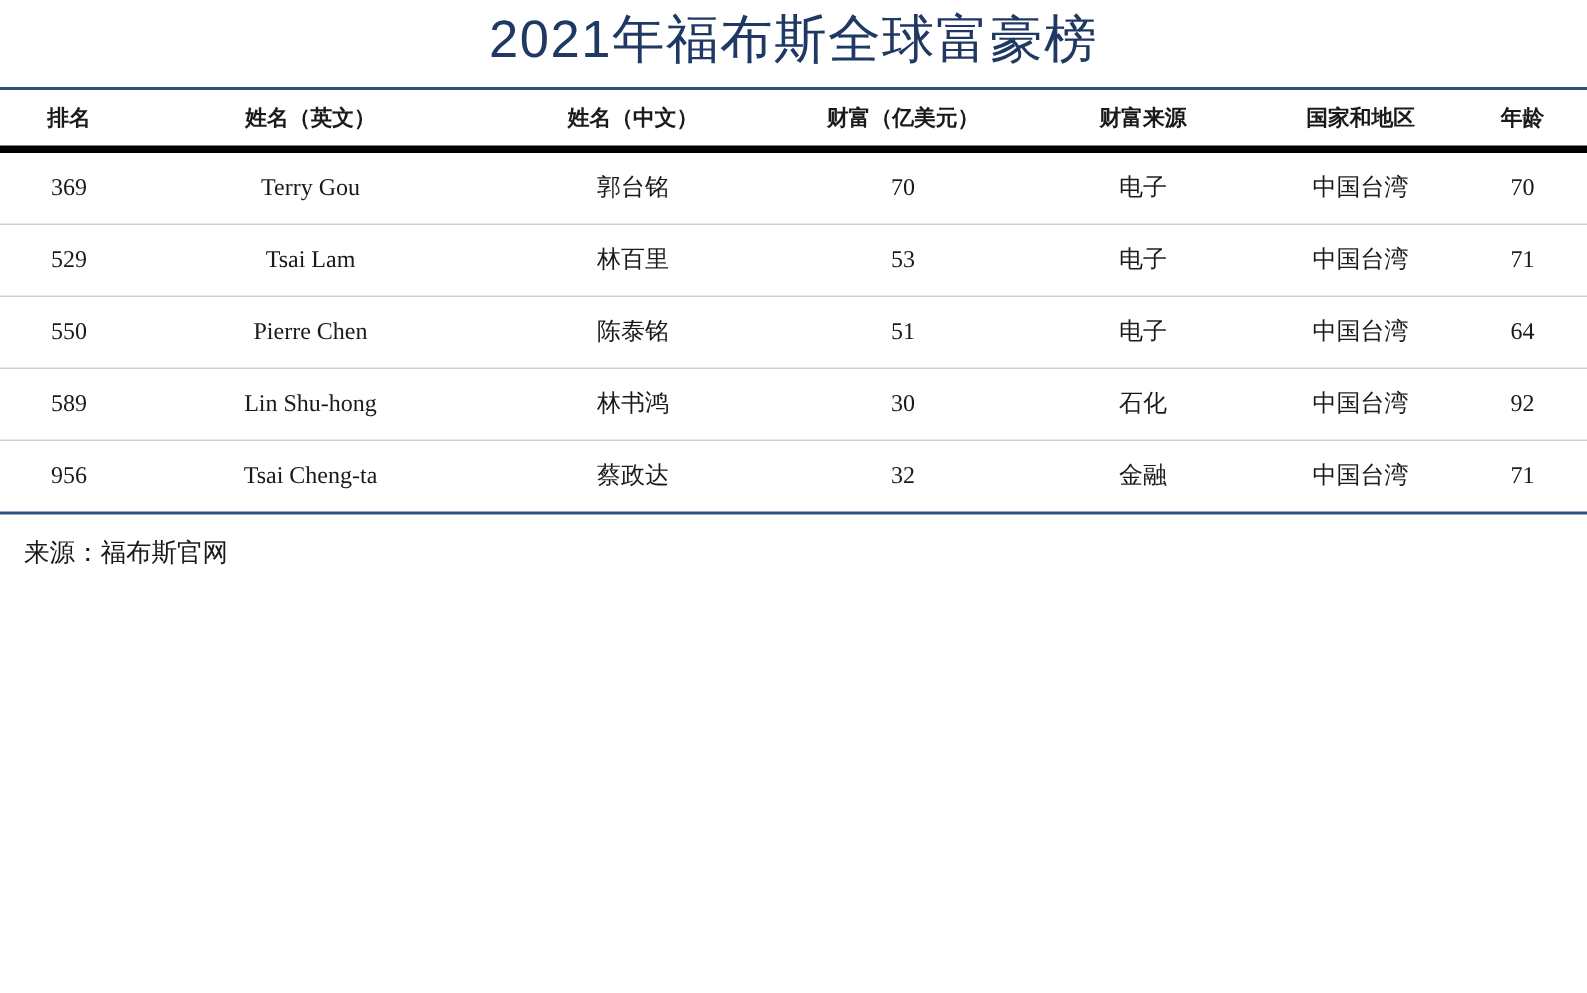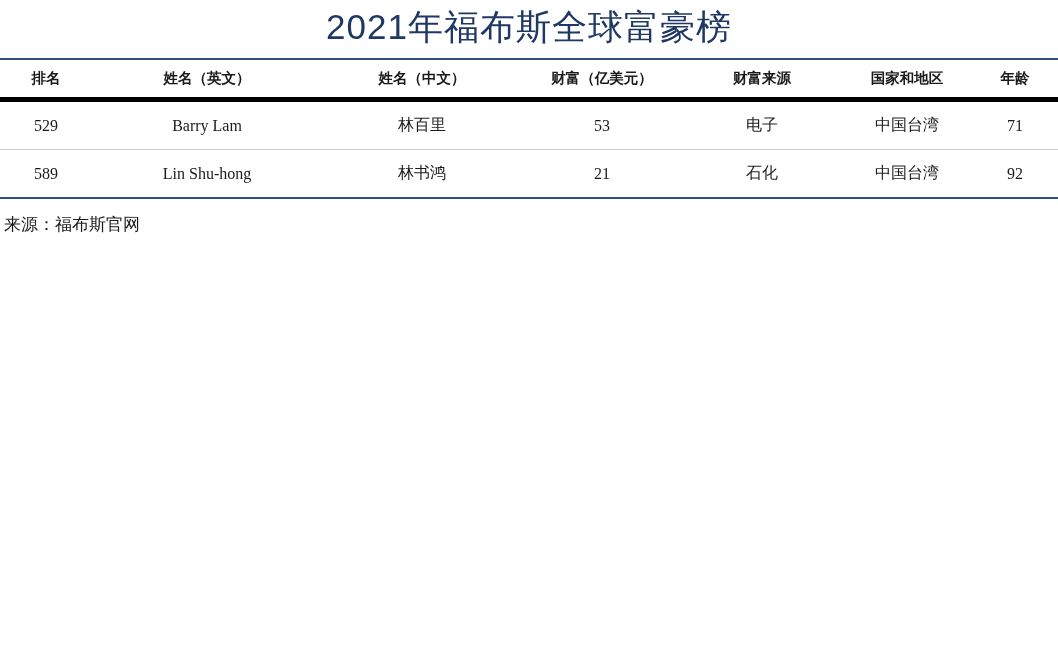--- a/index.html
+++ b/index.html
@@ -75,21 +75,21 @@
     font-family: "Liberation Sans", sans-serif;
     font-size: 16px;
   }
   td.col-wealth, td.col-age {
     font-family: "Liberation Sans", sans-serif;
     font-size: 15px;
   }
   .source-note {
     font-size: 17px;
     color: #1a1a1a;
-    padding: 14px 0 0 4px;
+    padding: 14px 0 0 16px;
     font-family: "Liberation Sans", sans-serif;
   }
   .c0 { width: 92px; }
   .c1 { width: 230px; }
   .c2 { width: 200px; }
   .c3 { width: 160px; }
   .c4 { width: 160px; }
   .c5 { width: 130px; }
   .c6 { width: 86px; }
 </style>
@@ -116,35 +116,62 @@
         <th>姓名（英文）</th>
         <th>姓名（中文）</th>
         <th>财富（亿美元）</th>
         <th>财富来源</th>
         <th>国家和地区</th>
         <th>年龄</th>
       </tr>
     </thead>
     <tbody>
       <tr>
+        <td class="col-rank">369</td>
+        <td class="col-name-en">Terry Gou</td>
+        <td class="col-name-cn">郭台铭</td>
+        <td class="col-wealth">70</td>
+        <td class="col-source">电子</td>
+        <td class="col-country">中国台湾</td>
+        <td class="col-age">70</td>
+      </tr>
+      <tr>
         <td class="col-rank">529</td>
-        <td class="col-name-en">Barry Lam</td>
+        <td class="col-name-en">Tsai Lam</td>
         <td class="col-name-cn">林百里</td>
         <td class="col-wealth">53</td>
         <td class="col-source">电子</td>
         <td class="col-country">中国台湾</td>
         <td class="col-age">71</td>
       </tr>
       <tr>
+        <td class="col-rank">550</td>
+        <td class="col-name-en">Pierre Chen</td>
+        <td class="col-name-cn">陈泰铭</td>
+        <td class="col-wealth">51</td>
+        <td class="col-source">电子</td>
+        <td class="col-country">中国台湾</td>
+        <td class="col-age">64</td>
+      </tr>
+      <tr>
         <td class="col-rank">589</td>
         <td class="col-name-en">Lin Shu-hong</td>
         <td class="col-name-cn">林书鸿</td>
-        <td class="col-wealth">21</td>
+        <td class="col-wealth">30</td>
         <td class="col-source">石化</td>
         <td class="col-country">中国台湾</td>
         <td class="col-age">92</td>
+      </tr>
+      <tr>
+        <td class="col-rank">956</td>
+        <td class="col-name-en">Tsai Cheng-ta</td>
+        <td class="col-name-cn">蔡政达</td>
+        <td class="col-wealth">32</td>
+        <td class="col-source">金融</td>
+        <td class="col-country">中国台湾</td>
+        <td class="col-age">71</td>
       </tr>
     </tbody>
   </table>
 
   <div class="source-note">来源：福布斯官网</div>
 
 </div>
 
 </body></html>

